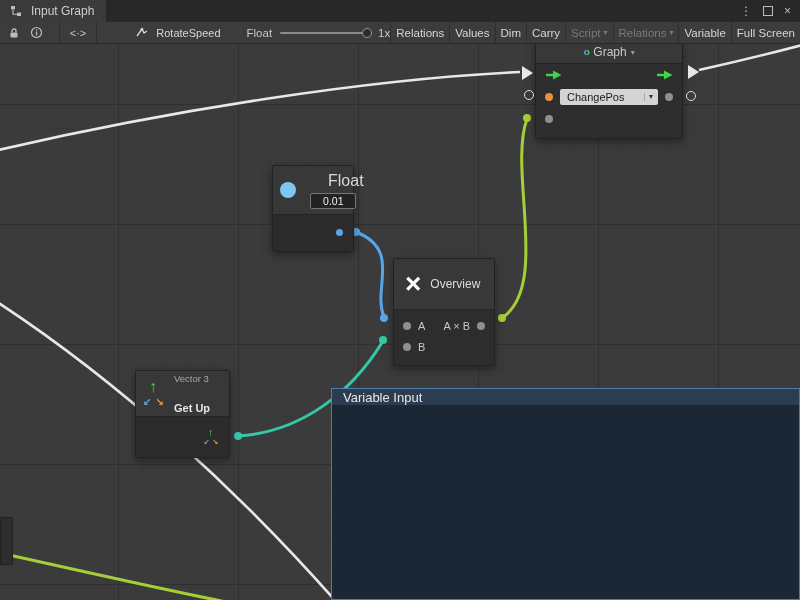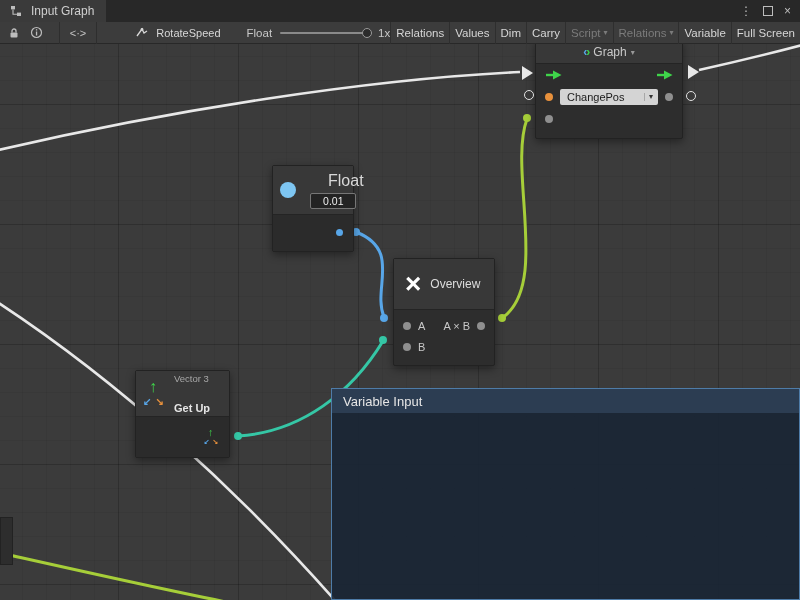--- a/index.html
+++ b/index.html
@@ -63,21 +63,21 @@
 
   .vicon{position:relative;width:22px;height:24px;flex:0 0 auto;}
   .vicon .up{position:absolute;left:5px;top:-4px;font-size:16px;font-weight:bold;color:#3FD44A;}
   .vicon .dl{position:absolute;left:-1px;bottom:-1px;font-size:10px;font-weight:bold;color:var(--wire-blue);}
   .vicon .dr{position:absolute;right:2px;bottom:-1px;font-size:10px;font-weight:bold;color:var(--port-orange);}
   .vicon.small{transform:scale(0.68);transform-origin:center;}
 
   
   .group{position:absolute;left:331px;top:388px;width:469px;height:212px;z-index:3;
     border:1px solid var(--group-border);background:rgba(26,38,53,0.93);box-sizing:border-box;}
-  .ghead{height:24px;background:var(--group-header);display:flex;align-items:center;
+  .ghead{height:16px;background:var(--group-header);display:flex;align-items:center;
     padding-left:11px;color:#E6E6E6;font-size:13px;}
 
   .sliver{position:absolute;left:0;top:517px;width:11px;height:46px;background:#2D2D2D;
     border:1px solid #222;z-index:4;}
 </style>
 </head>
 <body>
 
 <div class="stage">
 

